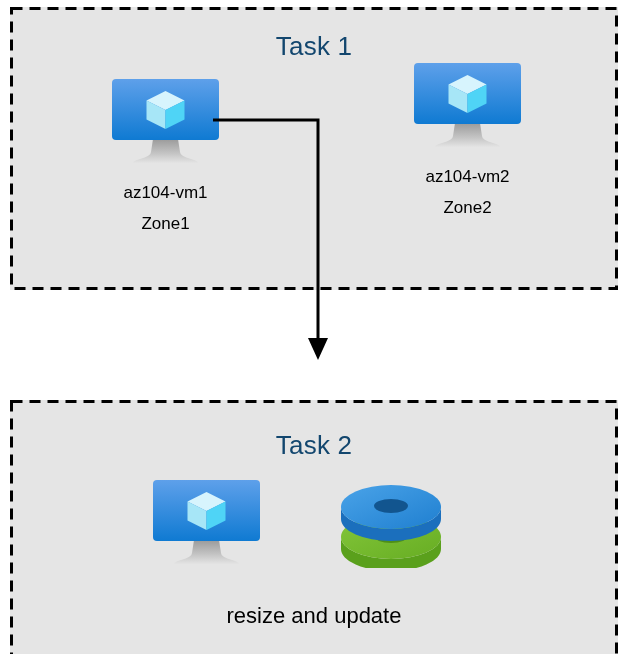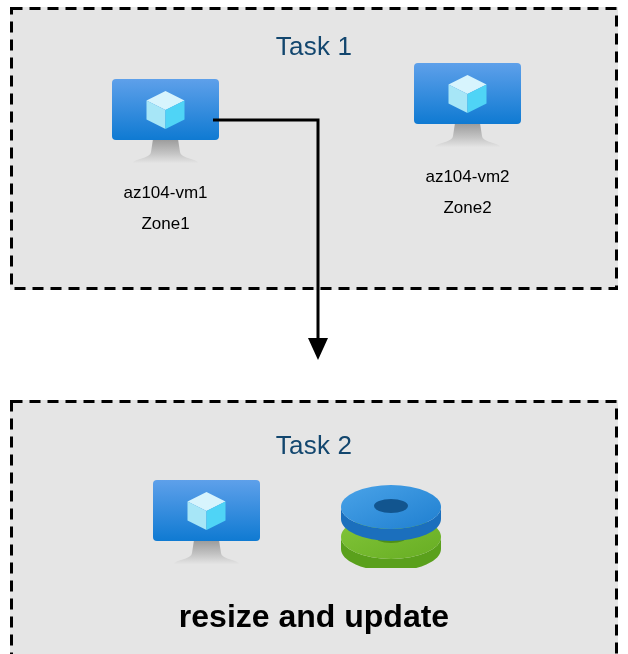--- a/index.html
+++ b/index.html
@@ -88,24 +88,23 @@
     height: 654px;
     overflow: visible;
     pointer-events: none;
   }
 
   .caption {
     position: absolute;
     width: 100%;
     text-align: center;
     color: #000000;
-    font-size: 32px;
+    font-size: 22px;
     line-height: 32px;
     white-space: nowrap;
-    font-weight: bold;
   }
 </style>
 </head>
 <body>
 
 <div class="canvas">
 
   <div class="task-box" id="task1-box">
     <svg class="dash-svg" viewBox="0 0 608 283" preserveAspectRatio="none">
       <rect x="1.5" y="1.5" width="605" height="280" fill="none" stroke="#000000" stroke-width="3" stroke-dasharray="11 7"></rect>

